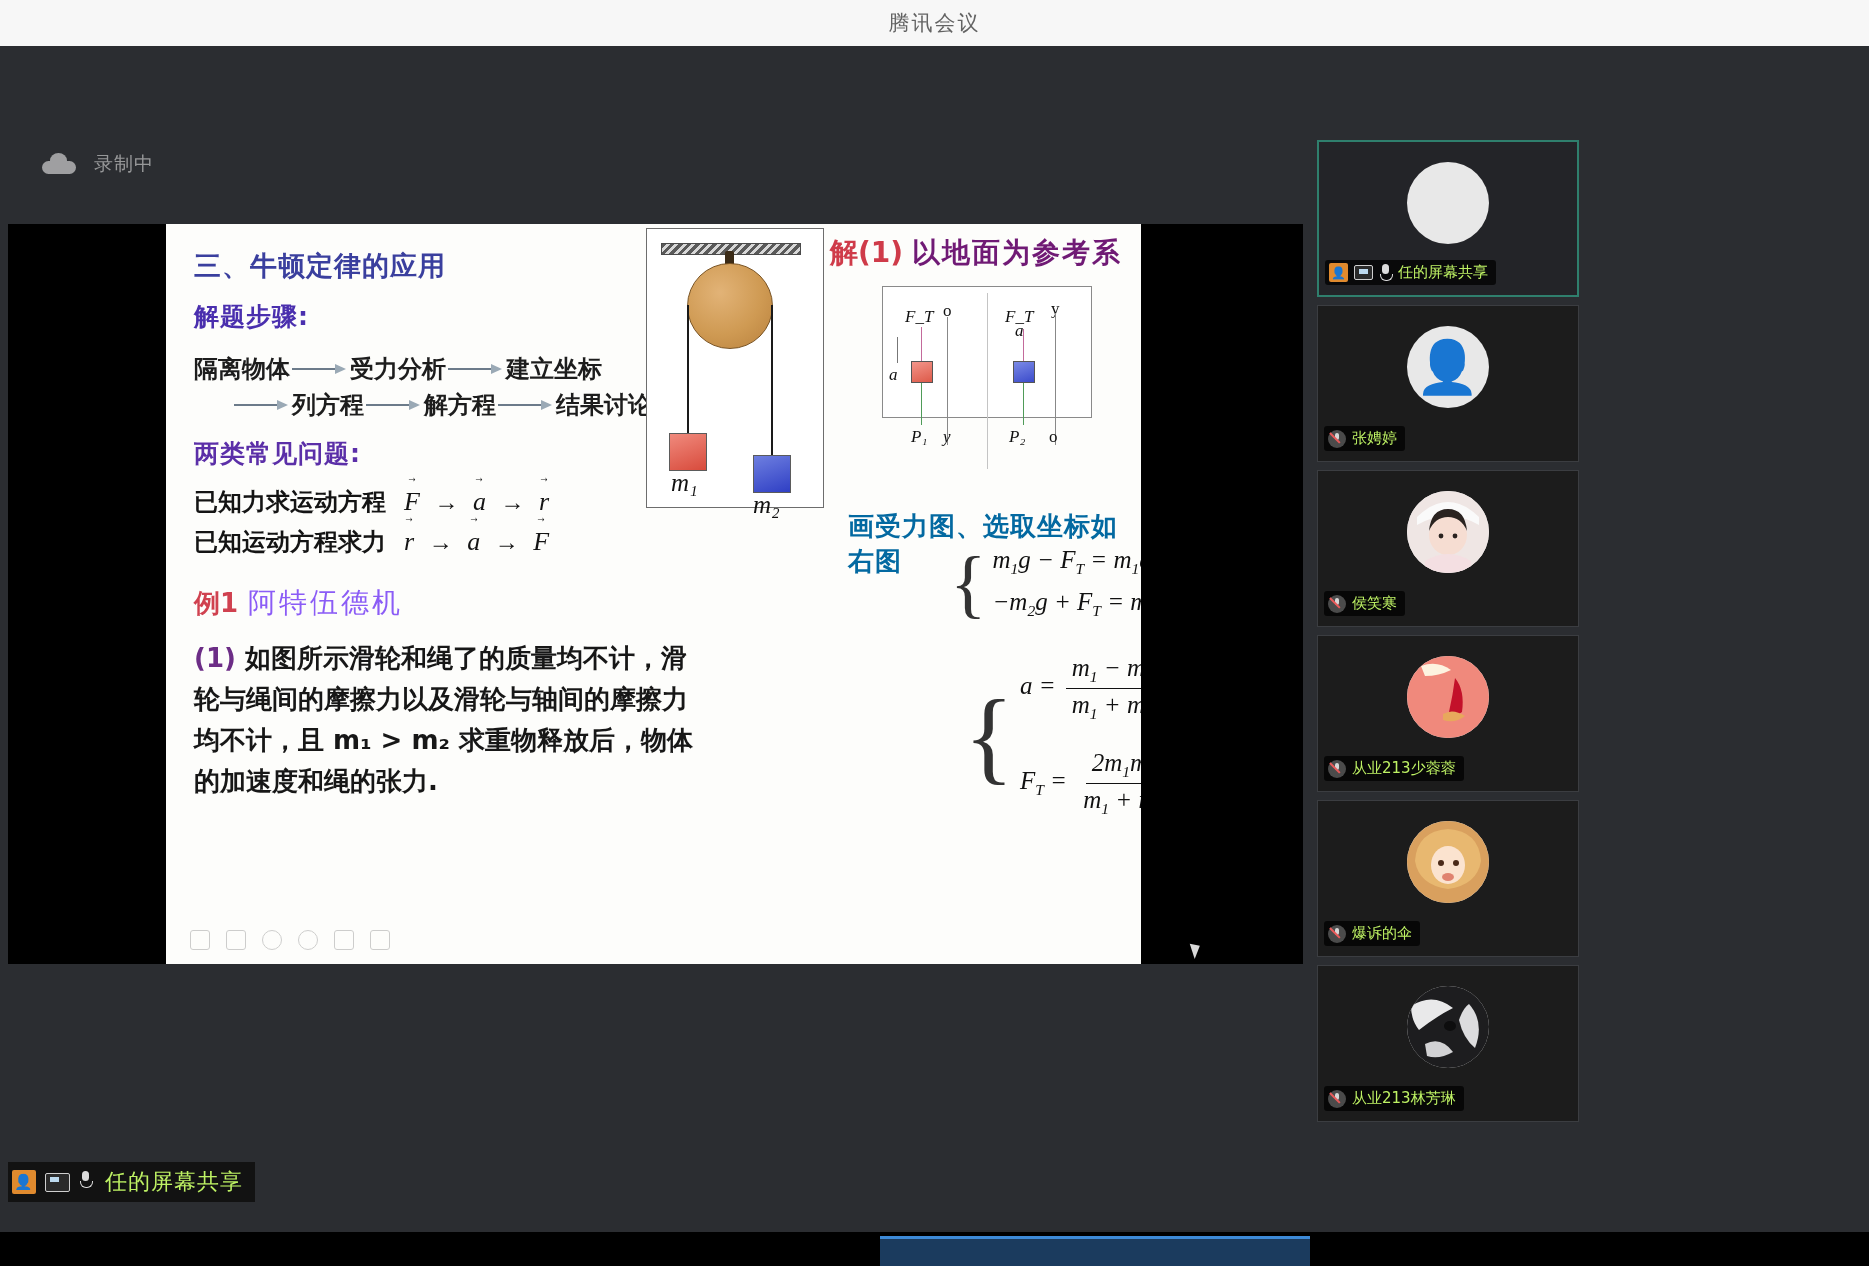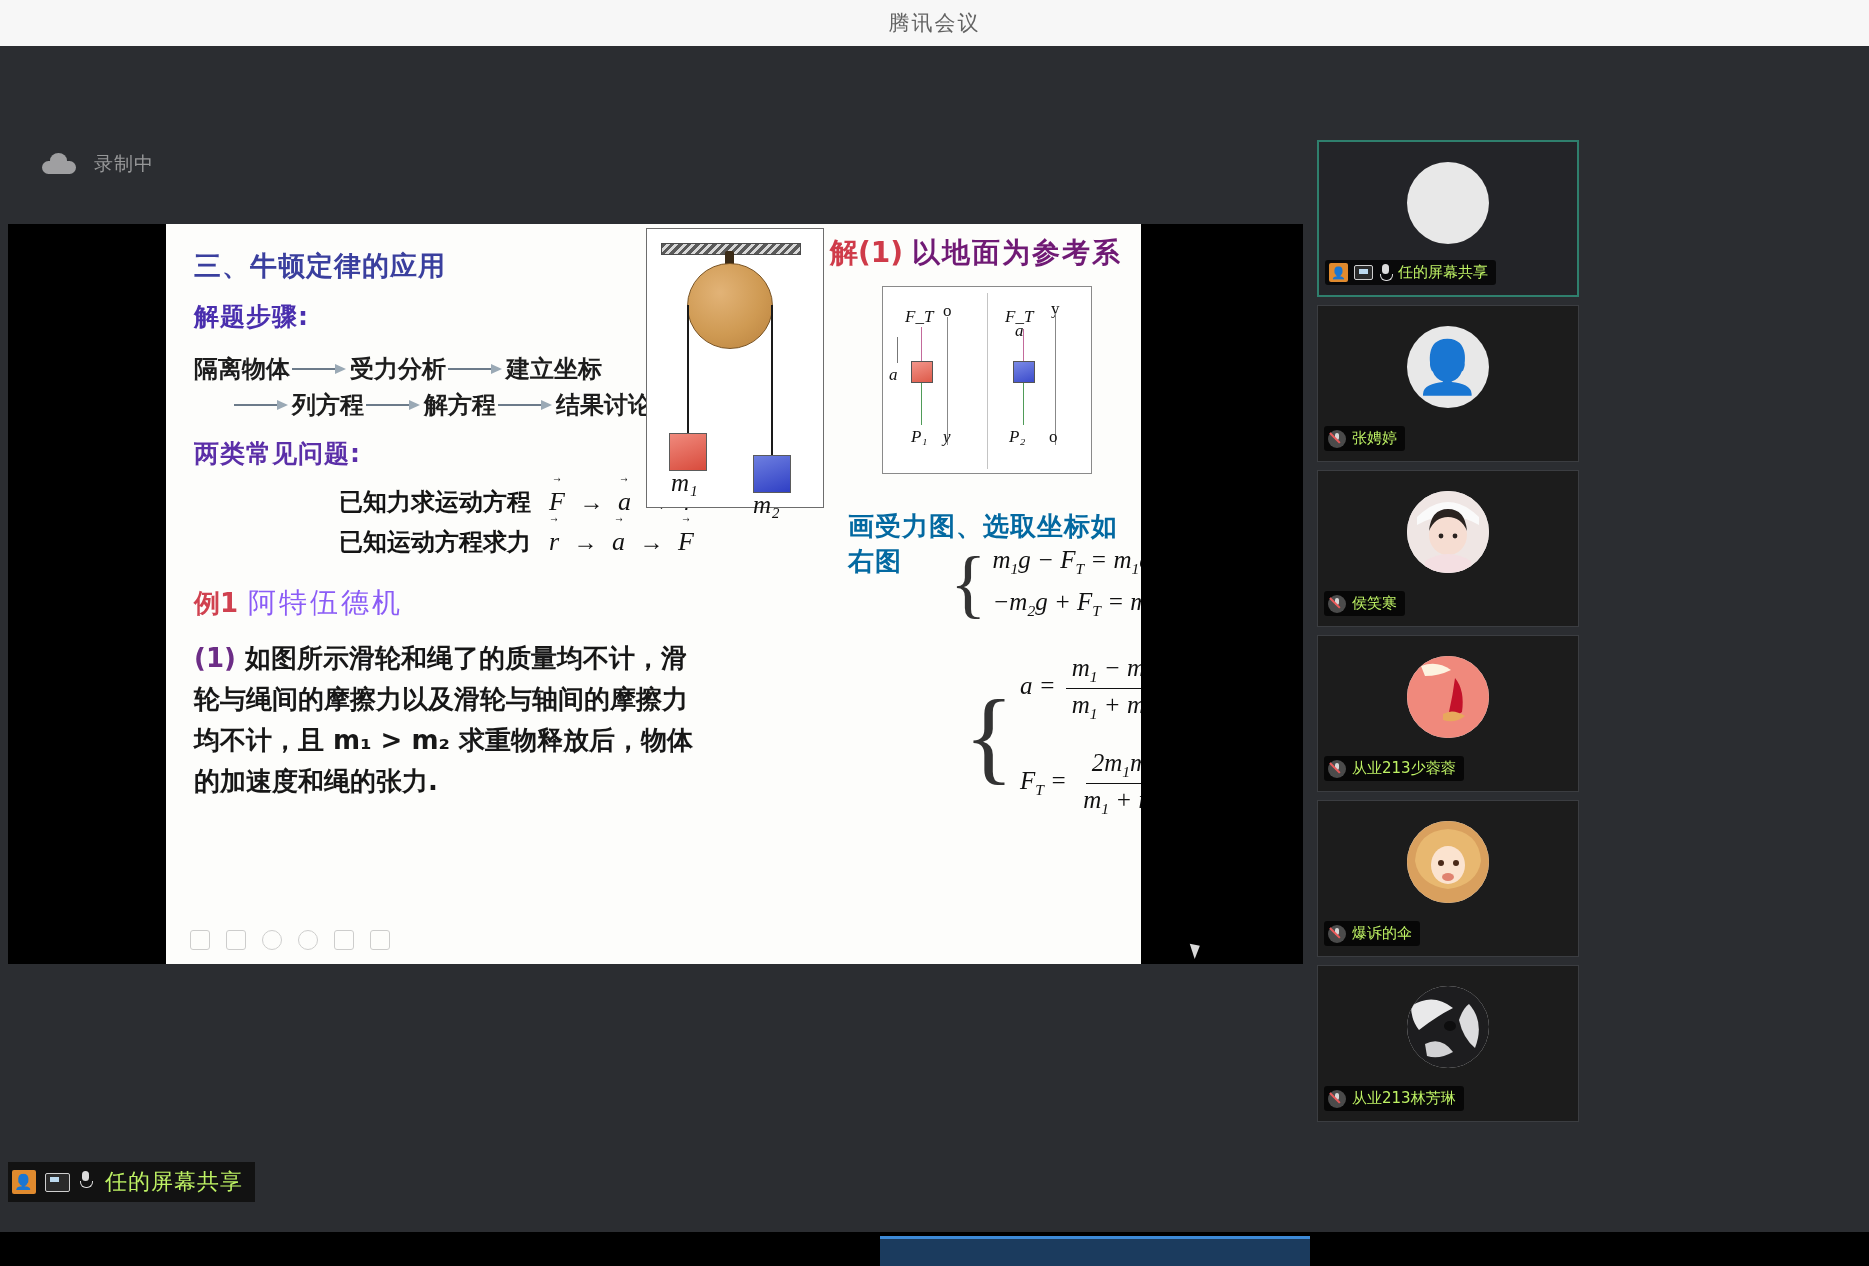--- a/index.html
+++ b/index.html
@@ -64,21 +64,21 @@
                margin-bottom: 4px; white-space: nowrap; }
   .flow-line.indent { padding-left: 38px; }
   .arrow { display: inline-block; width: 56px; height: 12px; position: relative; margin: 0 2px; flex: none; }
   .arrow::before { content: ""; position: absolute; left: 0; top: 5px; width: 44px; height: 2px; background: #6c7b8a; }
   .arrow::after { content: ""; position: absolute; right: 2px; top: 1px;
     border-left: 11px solid #9aa9b5; border-top: 5px solid transparent; border-bottom: 5px solid transparent; }
 
   .hd-purple { color: #5b2fa8; font-weight: bold; font-size: 25px; letter-spacing: 1px;
                font-family: "DejaVu Sans", sans-serif; margin: 16px 0 14px; }
   .known-row { display: flex; align-items: baseline; font-size: 24px; color: #141414;
-               font-family: "DejaVu Sans", sans-serif; margin-bottom: 6px; white-space: nowrap; justify-content: flex-end; }
+               font-family: "DejaVu Sans", sans-serif; margin-bottom: 6px; white-space: nowrap; }
   .known-row .cn { font-weight: bold; }
   .math { font-family: "Liberation Serif", "DejaVu Serif", serif; font-style: italic; font-size: 26px; }
   .vec { position: relative; display: inline-block; padding-top: 3px; }
   .vec::before { content: "→"; position: absolute; top: -15px; left: 50%; transform: translateX(-50%) scaleX(.7);
                  font-size: 15px; font-style: normal; }
   .arr-ch { font-style: normal; margin: 0 8px; font-size: 24px; }
 
   .ex-line { display: flex; align-items: baseline; gap: 10px; margin: 26px 0 16px; }
   .ex-red { color: #d0414f; font-weight: bold; font-size: 26px; font-family: "DejaVu Sans", sans-serif; }
   .ex-ttl { color: #8b5cf6; font-weight: normal; font-size: 28px; letter-spacing: 3px;
@@ -101,21 +101,21 @@
   .axle { position: absolute; left: 78px; top: 22px; width: 9px; height: 56px; background: #3b2b17; border-radius: 2px; }
   .rope-l { position: absolute; left: 40px; top: 76px; width: 2px; height: 130px; background: #1a1a1a; }
   .rope-r { position: absolute; left: 124px; top: 76px; width: 2px; height: 152px; background: #1a1a1a; }
   .blk { position: absolute; width: 38px; height: 38px; border: 1px solid #5b5b5b; }
   .blk-red { left: 22px; top: 204px; background: linear-gradient(160deg,#f08a7d,#d84b3c); }
   .blk-blue { left: 106px; top: 226px; background: linear-gradient(160deg,#6e7fe0,#2f3fc4); }
   .fig-lbl { position: absolute; font-family: "Liberation Serif", serif; font-style: italic;
              font-size: 25px; color: #111; }
 
   
-  .fbd-box { position: absolute; left: 716px; top: 62px; width: 210px; height: 188px;
+  .fbd-box { position: absolute; left: 716px; top: 62px; width: 210px; height: 132px;
              border: 1px solid #8a8a8a; background: #fff; }
   .fbd-half { position: absolute; top: 0; width: 50%; height: 100%; }
   .fbd-div { position: absolute; left: 50%; top: 6px; width: 1px; height: 176px; background: #c4c4c4; }
   .axis-v { position: absolute; width: 1px; background: #9a9a9a; }
   .fb-m { position: absolute; width: 22px; height: 22px; border: 1px solid #555; }
   .fb-red { background: linear-gradient(160deg,#f3958a,#dd5a49); }
   .fb-blue { background: linear-gradient(160deg,#7b8ae6,#3b4bcb); }
   .vline-green { position: absolute; width: 1px; background: #4f9b58; }
   .vline-pink { position: absolute; width: 1px; background: #c36a9b; }
   .fb-lbl { position: absolute; font-family: "Liberation Serif", serif; font-style: italic;

